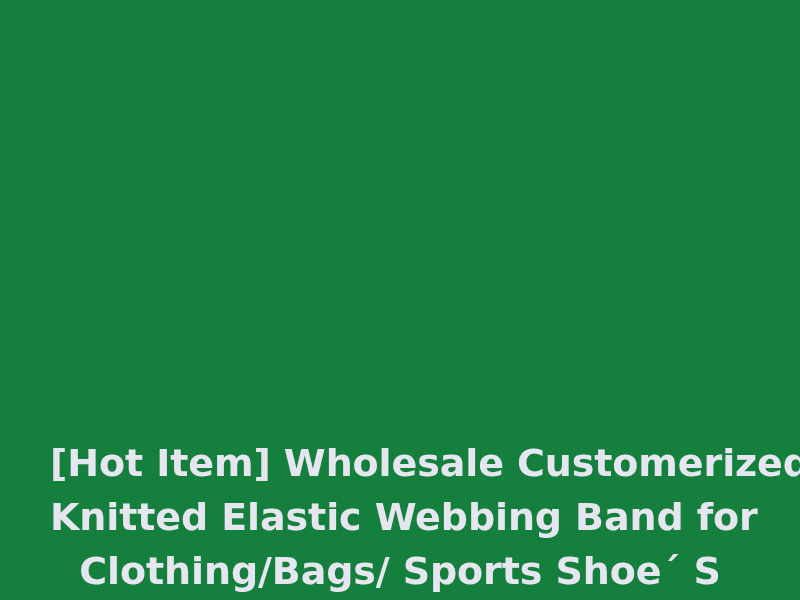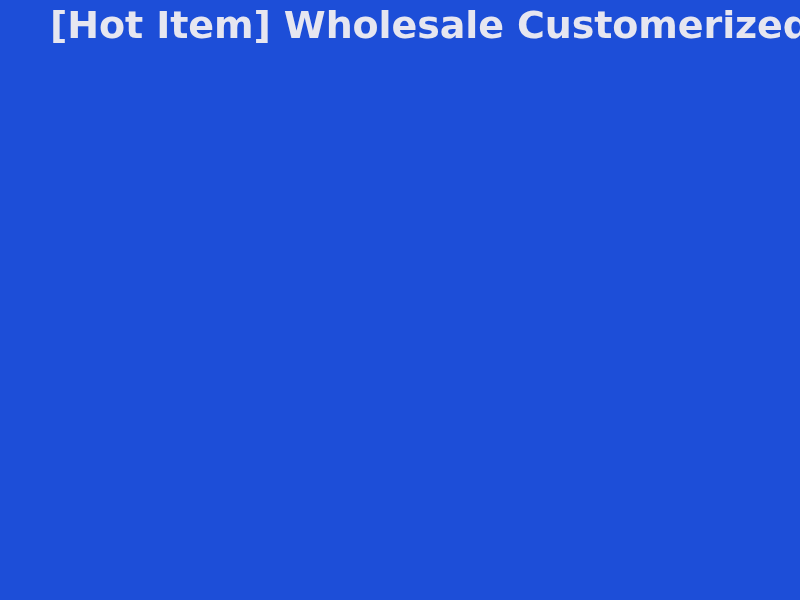--- a/index.html
+++ b/index.html
@@ -13,23 +13,23 @@
     height: 600px;
     overflow: hidden;
     background: #2b2191;
     font-family: "DejaVu Sans", sans-serif;
   }
 
   .card {
     position: relative;
     width: 800px;
     height: 600px;
-    background: #1d4ed8;
+    background: #15803d;
     display: flex;
-    align-items: flex-start;
+    align-items: flex-end;
     justify-content: center;
     box-sizing: border-box;
   }
 
   .title-block {
     width: 700px;
     margin: 0 auto;
     text-align: center;
     
     position: relative;
@@ -51,18 +51,20 @@
 </style>
 </head>
 <body>
 
 <div class="card">
 
   <div class="title-block">
 
     <span class="title-line">[Hot Item] Wholesale Customerized</span>
 
+    <span class="title-line">Knitted Elastic Webbing Band for</span>
 
+    <span class="title-line">Clothing/Bags/ Sports Shoe´ S</span>
 
 
   </div>
 
 </div>
 
 </body></html>

